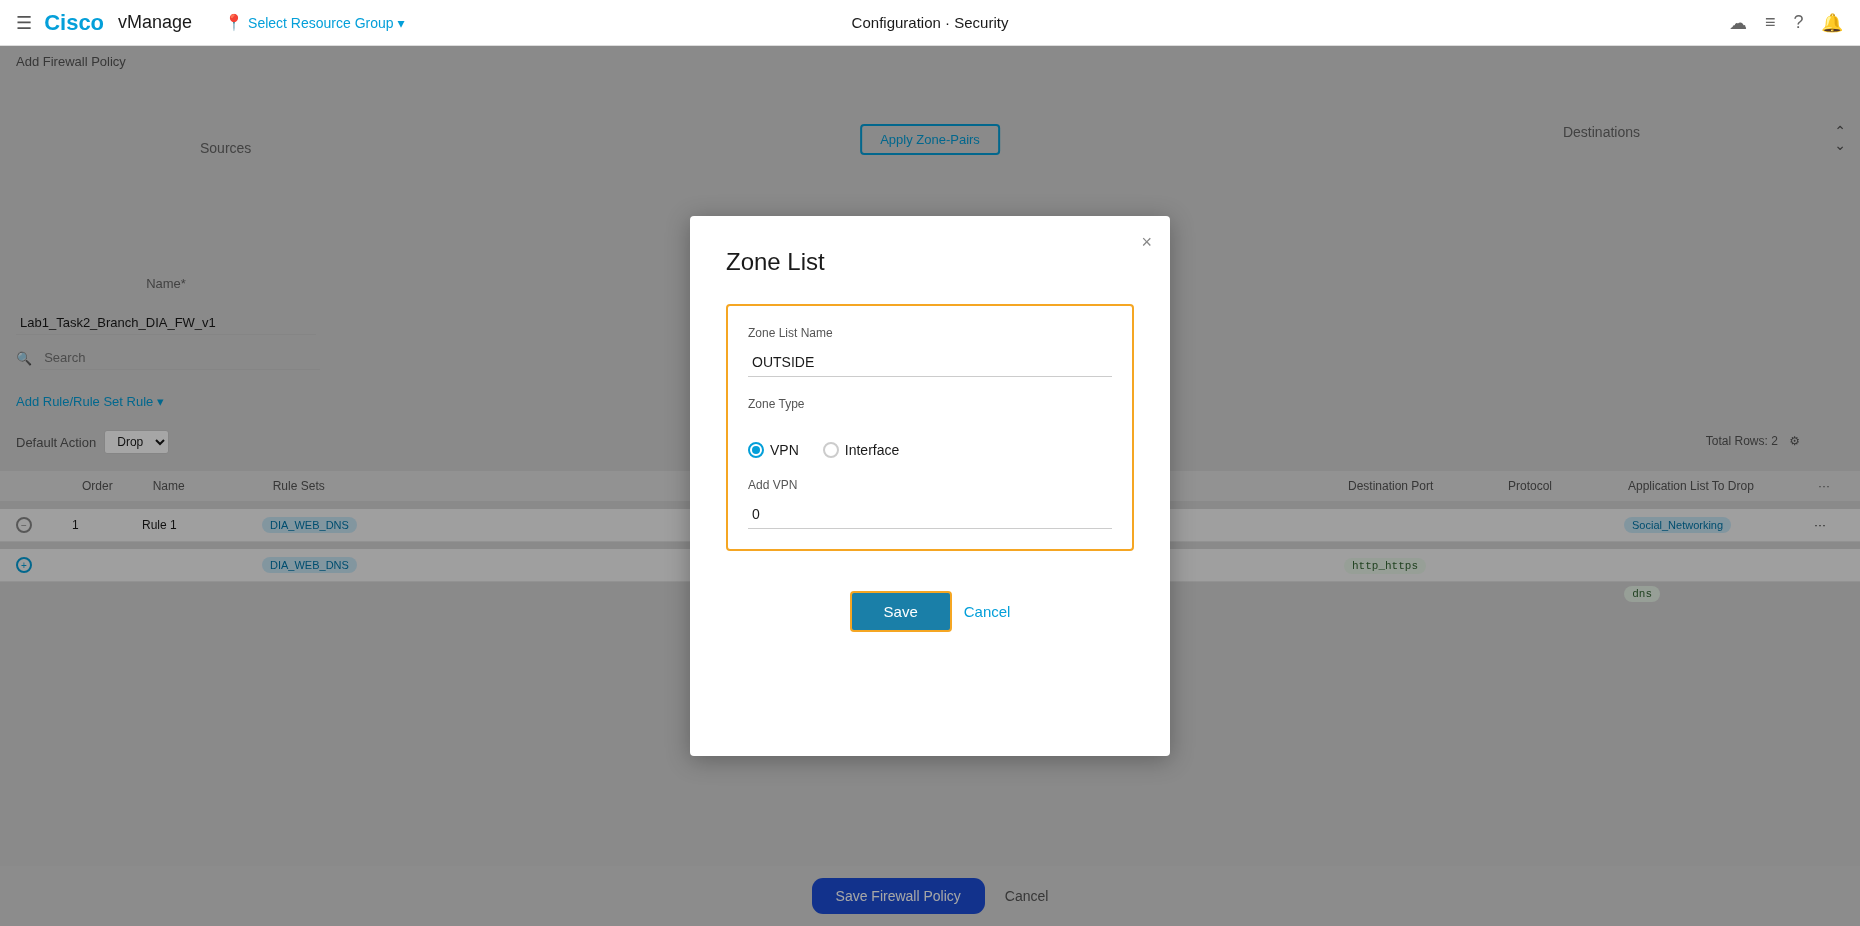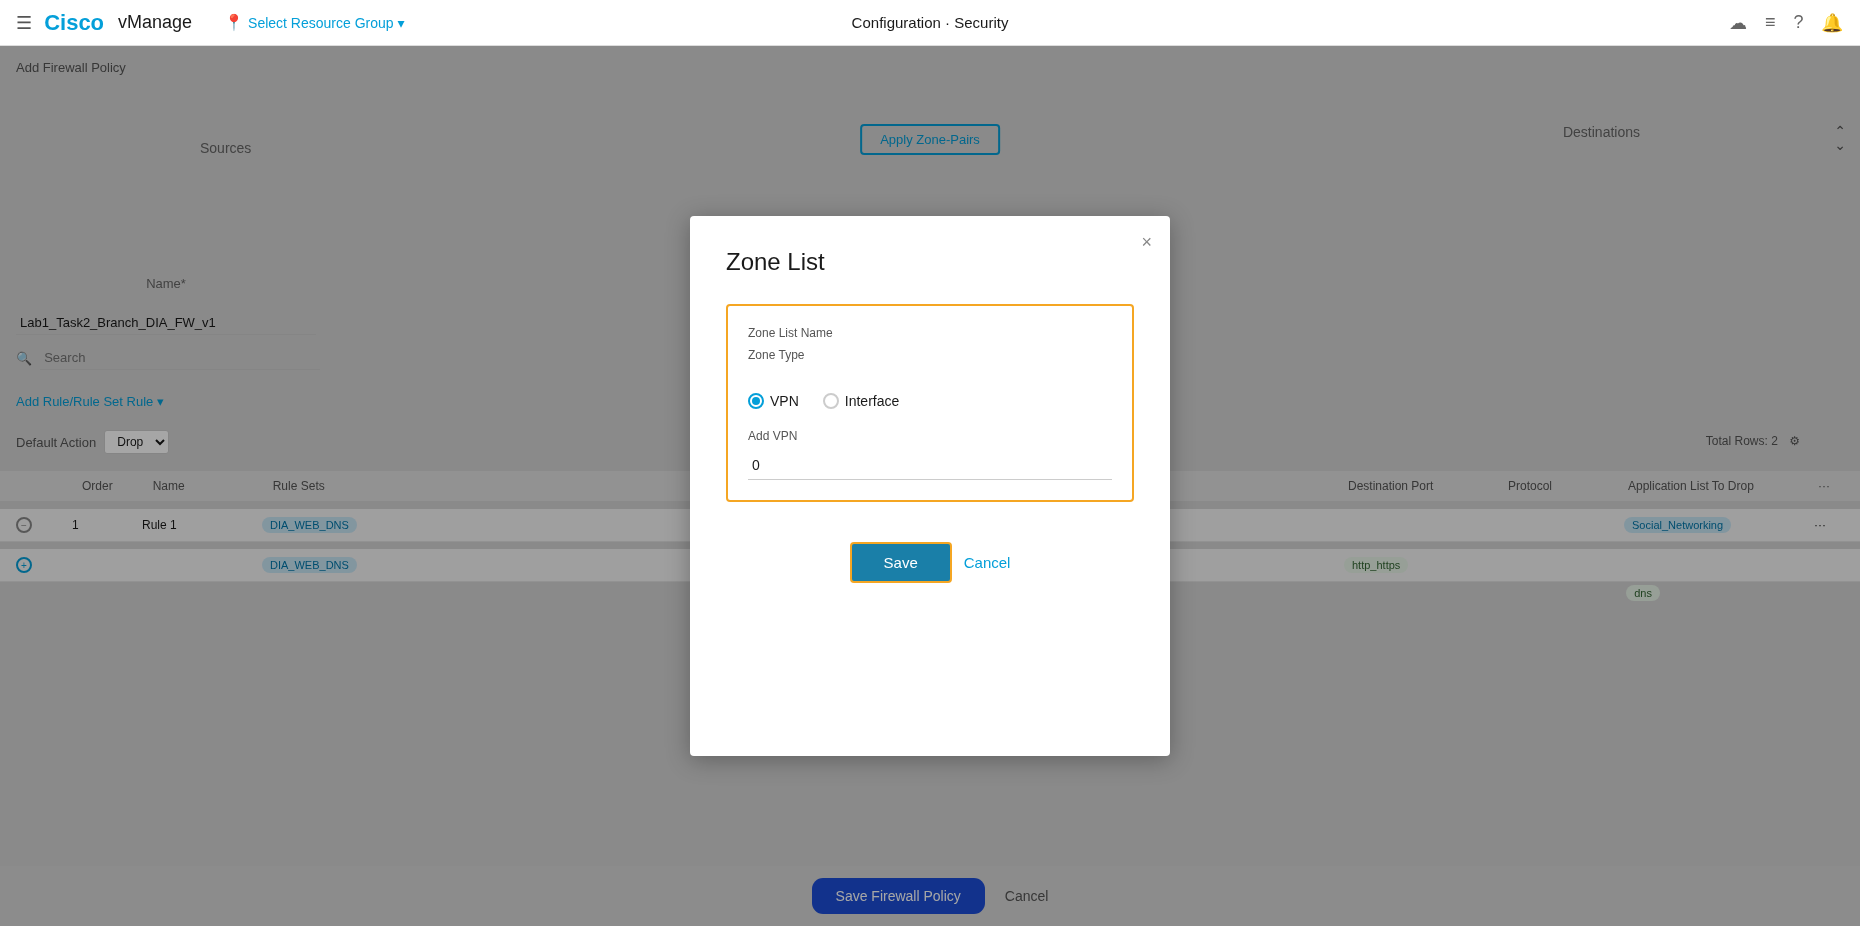--- a/index.html
+++ b/index.html
@@ -38,21 +38,21 @@
     
     .bg-content {
       position: absolute;
       top: 0; left: 0; right: 0; bottom: 0;
       background: #d0d0d0;
       opacity: 0.85;
     }
 
     .add-firewall-label {
       position: absolute;
-      top: 14px; left: 16px;
+      top: 8px; left: 16px;
       font-size: 13px;
       color: #555;
     }
 
     .apply-zone-btn {
       position: absolute;
       top: 78px;
       left: 50%;
       transform: translateX(-50%);
       background: transparent;
@@ -155,20 +155,21 @@
       padding: 2px 8px;
       border-radius: 10px;
       font-size: 11px;
     }
     .tag-http {
       background: #e8f4e8;
       color: #336633;
       padding: 2px 8px;
       border-radius: 10px;
       font-size: 11px;
+      font-family: Liberation Mono, monospace;
     }
 
     
     .bottom-bar {
       position: absolute;
       bottom: 0; left: 0; right: 0;
       height: 60px;
       background: #d8d8d8;
       display: flex;
       align-items: center;
@@ -486,20 +487,21 @@
   </div>
 
   <div class="overlay-backdrop"></div>
 
   <div class="modal">
     <button class="modal-close">×</button>
     <div class="modal-title">Zone List</div>
 
     <div class="zone-form-box">
       <label class="form-label">Zone List Name</label>
+      <input type="text" class="form-input" value="OUTSIDE" style="">
 
       <span class="form-section-label">Zone Type</span>
 
       <div class="radio-group">
         <label class="radio-item">
           <div class="radio-circle checked"></div>
           <span>VPN</span>
         </label>
         <label class="radio-item">
           <div class="radio-circle"></div>

